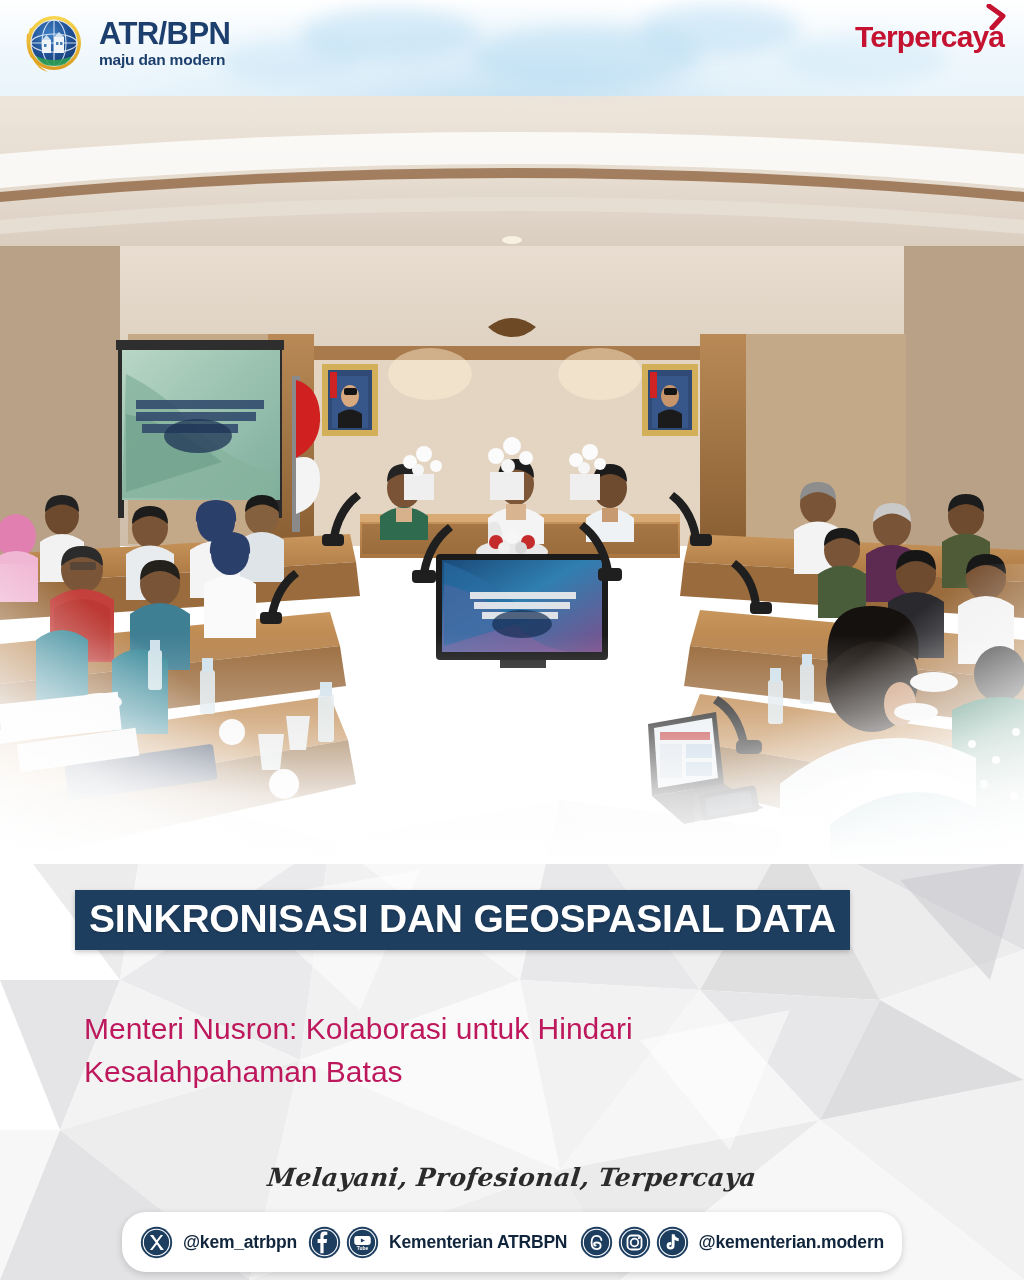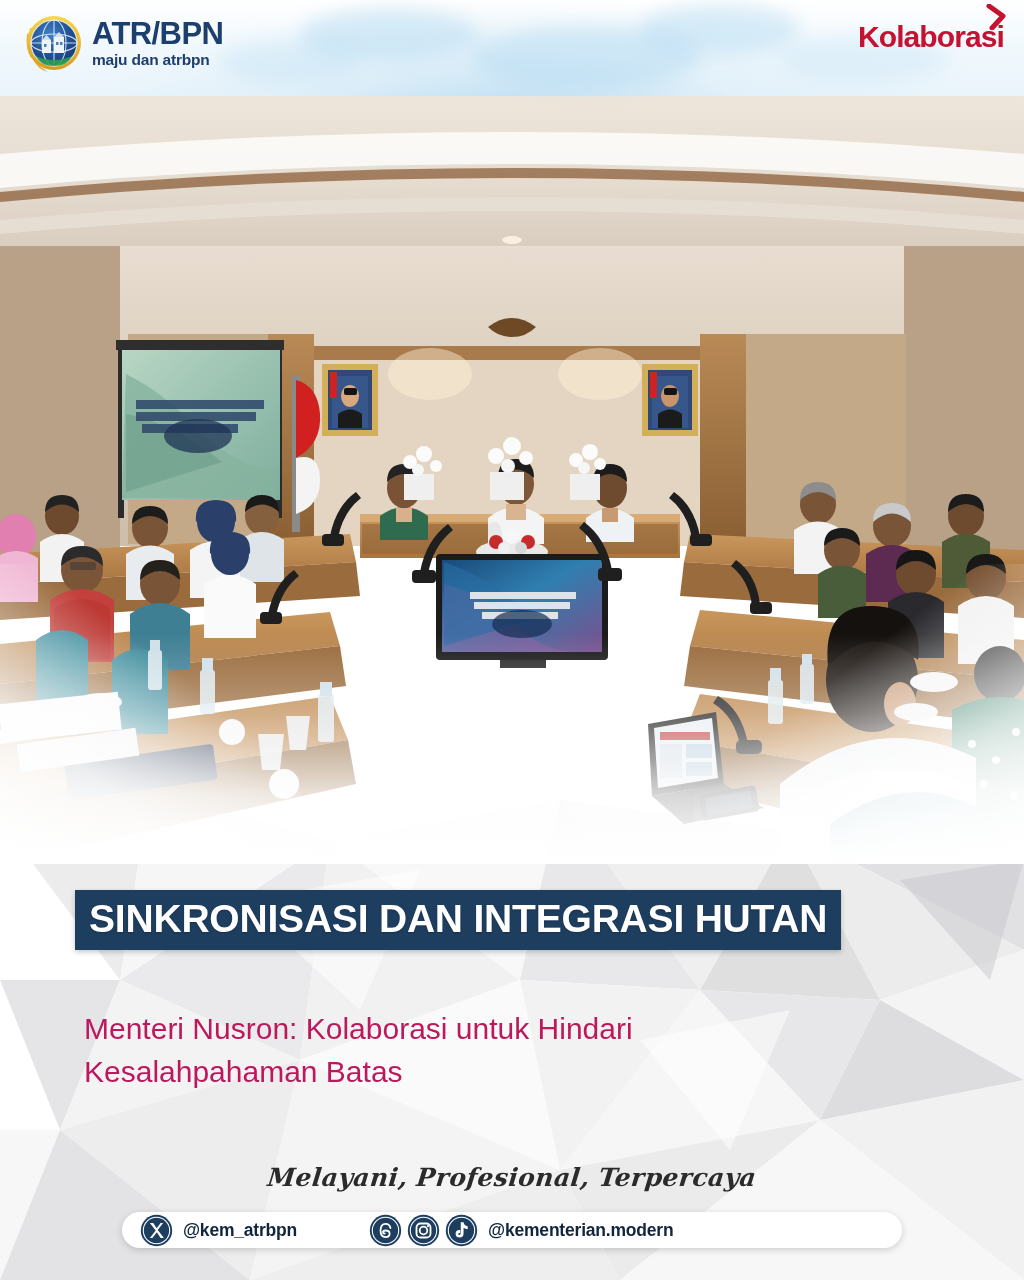--- a/index.html
+++ b/index.html
@@ -19,21 +19,21 @@
 
   
   .topbar {
     position:absolute; left:0; top:0; width:1024px; height:96px; z-index:6;
     background:
       radial-gradient(ellipse 420px 120px at 50% 120%, rgba(155,205,235,.55) 0%, rgba(200,228,244,.25) 55%, rgba(255,255,255,0) 100%),
       linear-gradient(180deg,#ffffff 0%,#f2f9fd 45%,#e9f4fb 100%);
   }
   .cloud { position:absolute; border-radius:50%; background:rgba(168,212,240,.40); filter:blur(9px); }
 
-  .logo-left { position:absolute; left:24px; top:12px; display:flex; align-items:center; gap:10px; z-index:8; }
+  .logo-left { position:absolute; left:24px; top:12px; display:flex; align-items:center; gap:17px; z-index:8; }
   .globe-mark { width:58px; height:62px; position:relative; flex:0 0 58px; }
   .brand-text { display:flex; flex-direction:column; line-height:1; }
   .brand-main { font-size:31px; font-weight:bold; color:#1d3f6e; letter-spacing:-.6px; font-family:"Liberation Sans",sans-serif; }
   .brand-sub  { font-size:15.5px; font-weight:bold; color:#1d3f6e; letter-spacing:-.2px; margin-top:3px; }
 
   .logo-right { position:absolute; right:20px; top:20px; z-index:8; }
   .berakhlak { font-size:30px; font-weight:bold; color:#c41230; letter-spacing:-.9px; position:relative; font-family:"Liberation Sans",sans-serif; }
   .swoosh { position:absolute; right:-4px; top:-16px; width:22px; height:26px; }
 
   
@@ -77,21 +77,21 @@
   
   .tagline {
     position:absolute; left:0; top:1163px; width:1024px; text-align:center; z-index:12;
     font-family:"DejaVu Serif", serif; font-style:italic; font-weight:bold;
     font-size:25px; color:#2b2b2b; letter-spacing:.4px;
     transform:skewX(-6deg);
   }
 
   
   .socialbar {
-    position:absolute; left:122px; top:1212px; width:780px; height:36px; z-index:12;
+    position:absolute; left:122px; top:1212px; width:780px; height:60px; z-index:12;
     background:#ffffff; border-radius:24px; box-shadow:0 2px 7px rgba(0,0,0,.17);
     display:flex; align-items:center; padding:0 18px; gap:0;
   }
   .sgroup { display:flex; align-items:center; }
   .sicon { width:33px; height:33px; flex:0 0 33px; margin-right:5px; }
   .shandle { font-size:17.5px; font-weight:bold; color:#11263d; letter-spacing:-.2px; margin-left:5px; white-space:nowrap; font-family:"Liberation Sans",sans-serif; }
   .sp-a { width:34px; } .sp-b { width:38px; }
 </style>
 </head>
 <body>
@@ -514,33 +514,33 @@
         <rect x="30" y="25" width="10" height="16" fill="#eef4f8"></rect>
         <path d="M18,28 l4.5,-5 l4.5,5 Z" fill="#cfe0ee"></path>
         <path d="M30,25 l5,-5 l5,5 Z" fill="#cfe0ee"></path>
         <rect x="20" y="32" width="2.5" height="3" fill="#4a7fb5"></rect>
         <rect x="32" y="30" width="2.5" height="3" fill="#4a7fb5"></rect>
         <rect x="36" y="30" width="2.5" height="3" fill="#4a7fb5"></rect>
       </svg>
     </div>
     <div class="brand-text">
       <div class="brand-main">ATR/BPN</div>
-      <div class="brand-sub">maju dan atrbpn</div>
+      <div class="brand-sub">maju dan modern</div>
     </div>
   </div>
 
   <div class="logo-right">
-    <div class="berakhlak">Kolaborasi</div>
+    <div class="berakhlak">Terpercaya</div>
     <svg class="swoosh" viewBox="0 0 22 26">
       <path d="M3,2 L17,12 L6,24" fill="none" stroke="#c41230" stroke-width="5" stroke-linecap="round" stroke-linejoin="round"></path>
     </svg>
   </div>
 
   <div class="headline">
-    <div class="hl-bar">SINKRONISASI DAN INTEGRASI HUTAN</div><br>
+    <div class="hl-bar">SINKRONISASI DAN GEOSPASIAL DATA</div><br>
   </div>
 
   <div class="subhead">
     <div>Menteri Nusron: Kolaborasi untuk Hindari</div>
     <div>Kesalahpahaman Batas</div>
   </div>
 
   <div class="tagline">Melayani, Profesional, Terpercaya</div>
 
   <div class="socialbar">
@@ -549,20 +549,35 @@
       <svg class="sicon" viewBox="0 0 40 40">
         <circle cx="20" cy="20" r="19" fill="#1e3e60"></circle>
         <circle cx="20" cy="20" r="16" fill="none" stroke="#fff" stroke-width="1.3"></circle>
         <path d="M12,11 L19,20 L12,29 L15,29 L20.5,22 L25,29 L29,29 L21.5,19.5 L28,11 L25,11 L20.2,17.2 L16,11 Z" fill="#ffffff"></path>
       </svg>
       <span class="shandle">@kem_atrbpn</span>
     </div>
 
     <div class="sp-a"></div>
 
+    <div class="sgroup">
+      <svg class="sicon" viewBox="0 0 40 40">
+        <circle cx="20" cy="20" r="19" fill="#1e3e60"></circle>
+        <circle cx="20" cy="20" r="16" fill="none" stroke="#fff" stroke-width="1.3"></circle>
+        <path d="M22.5,20.5 L23.2,15.8 L18.9,15.8 L18.9,12.9 Q18.9,10.9 21.3,10.9 L23.4,10.9 L23.4,7 Q21.6,6.7 19.9,6.7 Q15,6.7 15,11.9 L15,15.8 L11.6,15.8 L11.6,20.5 L15,20.5 L15,33 L18.9,33 L18.9,20.5 Z" fill="#ffffff"></path>
+      </svg>
+      <svg class="sicon" viewBox="0 0 40 40">
+        <circle cx="20" cy="20" r="19" fill="#1e3e60"></circle>
+        <circle cx="20" cy="20" r="16" fill="none" stroke="#fff" stroke-width="1.3"></circle>
+        <rect x="10" y="12" width="20" height="11" rx="3" fill="#ffffff"></rect>
+        <path d="M18,15 L23,17.5 L18,20 Z" fill="#1e3e60"></path>
+        <text x="20" y="29" font-family="Liberation Sans, sans-serif" font-size="6" font-weight="bold" fill="#ffffff" text-anchor="middle">Tube</text>
+      </svg>
+      <span class="shandle">Kementerian ATRBPN</span>
+    </div>
 
     <div class="sp-b"></div>
 
     <div class="sgroup">
       <svg class="sicon" viewBox="0 0 40 40">
         <circle cx="20" cy="20" r="19" fill="#1e3e60"></circle>
         <circle cx="20" cy="20" r="16" fill="none" stroke="#fff" stroke-width="1.3"></circle>
         <path d="M26,17 q-1,-5 -6,-5 q-6,0 -6,8 q0,8 6,8 q5,0 5,-4 q0,-4 -5,-4 q-3,0 -3,2 q0,1.6 2,1.6" fill="none" stroke="#ffffff" stroke-width="2.2" stroke-linecap="round"></path>
       </svg>
       <svg class="sicon" viewBox="0 0 40 40">

